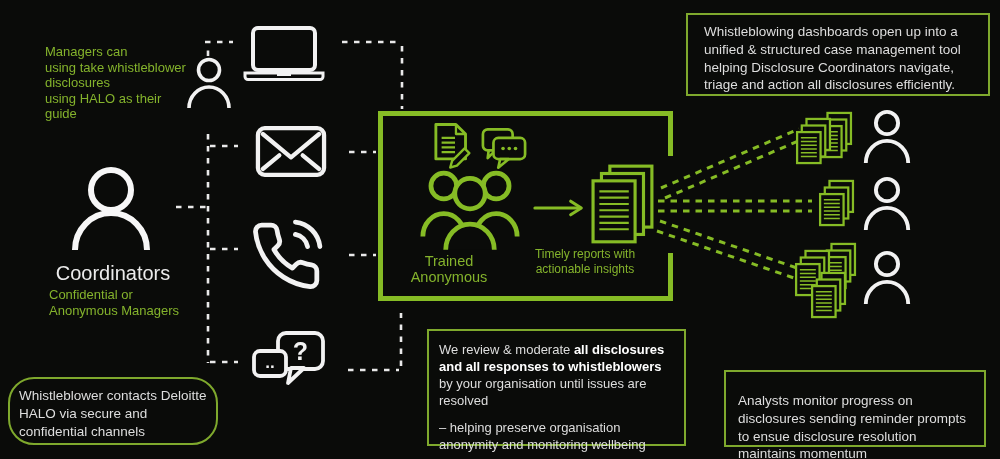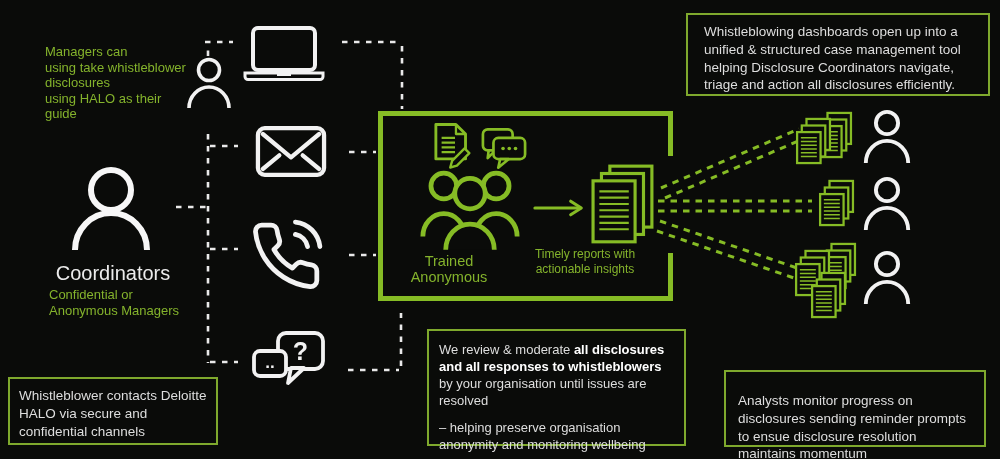--- a/index.html
+++ b/index.html
@@ -77,21 +77,21 @@
       <path d="M5 84 a36 37 0 0 1 72 0"></path>
     </svg>
   </div>
   <div class="ab wtxt cap" style="left:38px;top:262px;width:150px;font-size:20px;">Coordinators</div>
   <div class="ab gtxt" style="left:49px;top:287px;font-size:13px;line-height:16px;">
     <div>Confidential or</div>
     <div>Anonymous Managers</div>
   </div>
 
 
-  <div class="ab gbox" style="left:8px;top:377px;width:210px;height:68px;padding:8px 9px;">
+  <div class="ab gbox" style="left:8px;top:377px;width:210px;height:68px;padding:8px 9px;border-radius:26px;">
     <span>Whistleblower contacts Deloitte HALO via secure and confidential channels</span>
   </div>
 
   <div class="ab center-box" style="left:378px;top:111px;width:295px;height:190px;"></div>
   <div class="ab" style="left:663px;top:156px;width:12px;height:97px;background:#0a0b09;"></div>
 
   <div class="ab icon" style="left:433px;top:122px;">
     <svg width="44" height="47" viewBox="0 0 46 48" fill="none" stroke="#86bc25" stroke-linejoin="round">
       <path d="M3 2 h21 l10 10 v26 h-31 z" stroke-width="3"></path>
       <path d="M24 2 v10 h10" stroke-width="2.4"></path>

